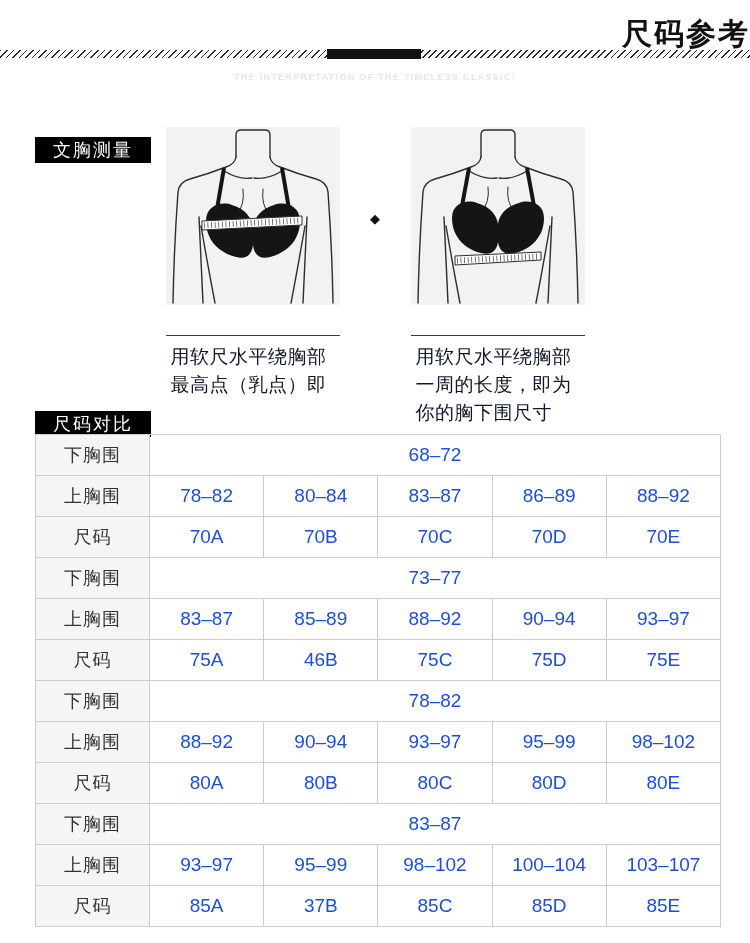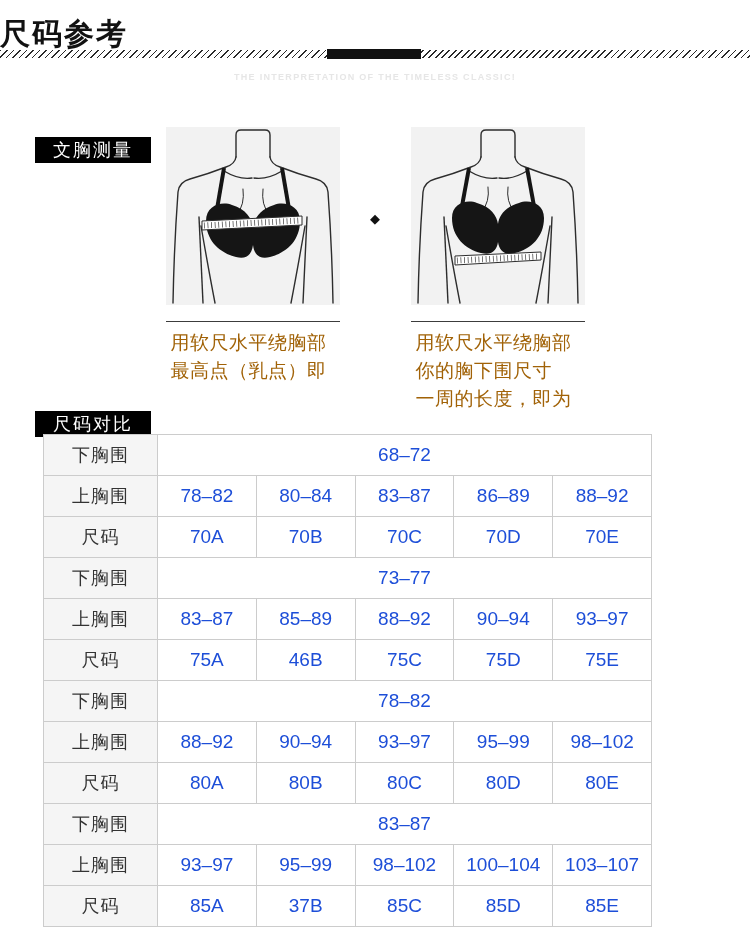--- a/index.html
+++ b/index.html
@@ -2,21 +2,21 @@
 <html><head>
 <meta charset="utf-8">
 <style>
   html,body{margin:0;padding:0;background:#fff;}
   .page{
     position:relative;width:750px;height:943px;margin:0 auto;background:#fff;
     font-family:"Liberation Sans","DejaVu Sans",sans-serif;overflow:hidden;
   }
   
   .title{
-    position:absolute;top:14px;left:0;width:750px;text-align:left;
+    position:absolute;top:14px;left:0;width:750px;text-align:right;
     font-size:30px;font-weight:700;color:#111;letter-spacing:2px;
   }
   .hatch{
     position:absolute;top:50px;left:0;width:750px;height:8px;
     background:repeating-linear-gradient(135deg,#2a2a2a 0px,#2a2a2a 1.2px,transparent 1.2px,transparent 4.6px);
   }
   .title-bar{position:absolute;top:49px;left:327px;width:94px;height:10px;background:#111;}
   .watermark{
     position:absolute;top:70px;left:0;width:750px;text-align:center;
     font-size:9px;letter-spacing:1.3px;color:#e6e6e6;line-height:15px;font-weight:700;
@@ -30,30 +30,30 @@
   .label-size{left:35px;top:411px;}
   
   .figures{
     position:absolute;top:127px;left:0;width:750px;
     display:flex;justify-content:center;align-items:flex-start;
   }
   .figure{width:174px;}
   .figure-img{width:174px;height:178px;background:#f2f2f2;}
   .figure-img svg{display:block;width:174px;height:178px;}
   .figure-caption{
-    margin-top:16px;border-top:1px solid #3c3c3c;padding:7px 0 0 5px;
-    font-size:19px;line-height:28px;color:#a16207;letter-spacing:0.5px;
+    margin-top:30px;border-top:1px solid #3c3c3c;padding:7px 0 0 5px;
+    font-size:19px;line-height:28px;color:#0f172a;letter-spacing:0.5px;
   }
   .fig-gap{
     width:71px;text-align:center;padding-top:85px;
     font-size:13px;color:#111;line-height:14px;
   }
   
   .table-wrap{position:absolute;top:434px;left:35px;width:686px;}
-  table.size-table{border-collapse:collapse;width:609px;table-layout:fixed;margin-left:8px;}
+  table.size-table{border-collapse:collapse;width:686px;table-layout:fixed;}
   table.size-table td{
     border:1px solid #ccc;height:40px;text-align:center;vertical-align:middle;
     padding:0;overflow:hidden;
   }
   td.lbl{background:#f5f5f5;color:#333;font-size:18px;letter-spacing:1px;}
   td.val{color:#1d4ed8;font-size:19px;}
 </style>
 </head>
 <body>
 
@@ -127,22 +127,22 @@
             <path d="M41,91 C41,76 56,72 66,76 C80,80 86,89 87,97 C88,89 94,80 108,76 C118,72 133,76 133,91 C133,110 120,122 104,126 C92,129 88,122 87,115 C86,122 82,129 70,126 C54,122 41,110 41,91 Z" fill="#151515"></path>
           </g>
           <g>
             <polygon points="44,129 130,125 130,133 44,138" fill="#fff" stroke="#2d2d2d" stroke-width="1"></polygon>
             <line x1="46" y1="133.5" x2="128" y2="129.5" stroke="#3a3a3a" stroke-width="6" stroke-dasharray="0.7,2.9"></line>
           </g>
         </svg>
       </div>
       <div class="figure-caption">
         <div>用软尺水平绕胸部</div>
+        <div>一周的长度，即为</div>
         <div>你的胸下围尺寸</div>
-        <div>一周的长度，即为</div>
       </div>
     </div>
 
   </div>
 
   <div class="sec-label label-size">尺码对比</div>
 
   <div class="table-wrap">
     <table class="size-table">
       <colgroup>

